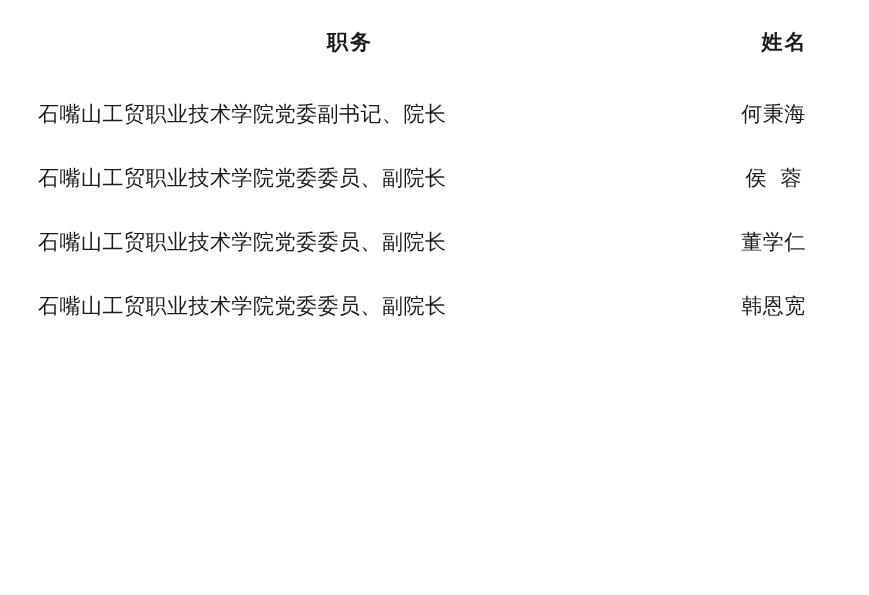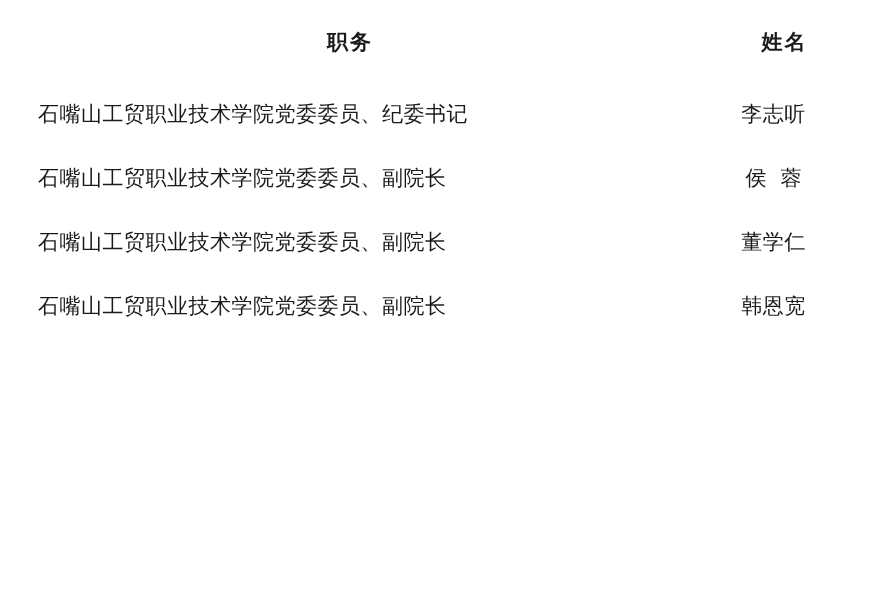--- a/index.html
+++ b/index.html
@@ -76,22 +76,22 @@
       <col class="col-name">
     </colgroup>
     <thead>
       <tr>
         <th class="h-title">职务</th>
         <th class="h-name">姓名</th>
       </tr>
     </thead>
     <tbody>
         <tr>
-          <td class="c-title">石嘴山工贸职业技术学院党委委员、纪委书记</td>
-          <td class="c-name">李志听</td>
+          <td class="c-title">石嘴山工贸职业技术学院党委副书记、院长</td>
+          <td class="c-name">何秉海</td>
         </tr>
         <tr>
           <td class="c-title">石嘴山工贸职业技术学院党委委员、副院长</td>
           <td class="c-name spaced">侯蓉</td>
         </tr>
         <tr>
           <td class="c-title">石嘴山工贸职业技术学院党委委员、副院长</td>
           <td class="c-name">董学仁</td>
         </tr>
         <tr>

